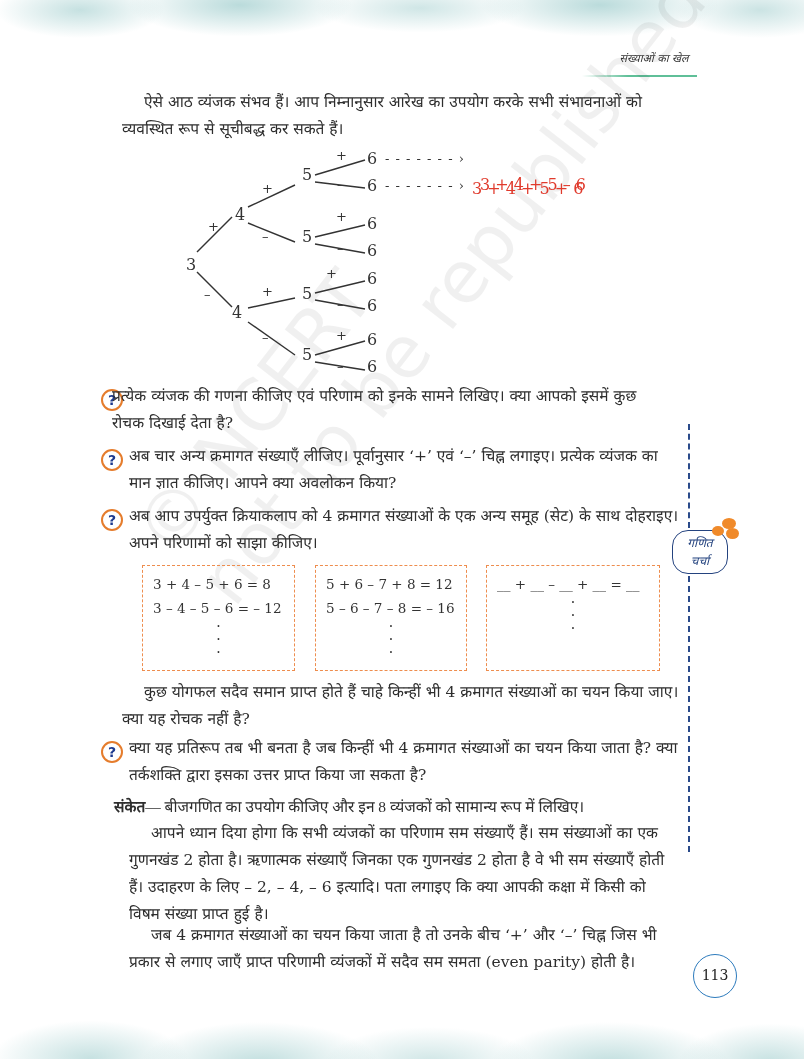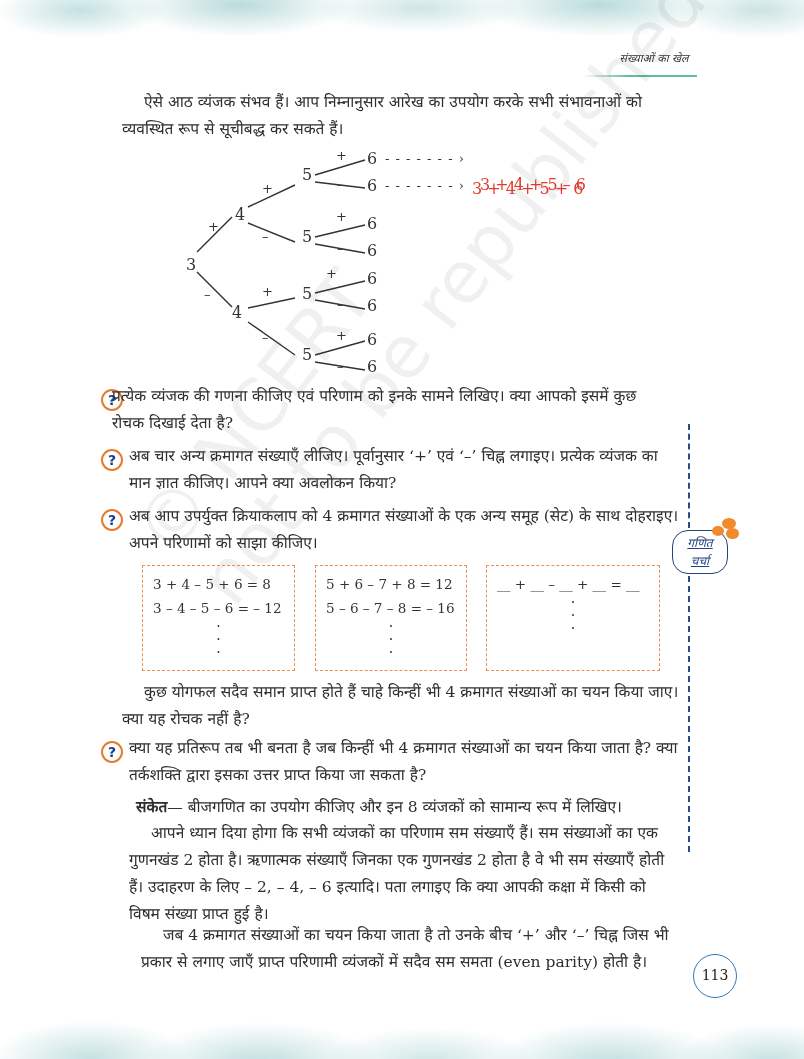--- a/index.html
+++ b/index.html
@@ -58,21 +58,21 @@
   }
   .box .dots { text-align: center; line-height: 13px; font-size: 14px; }
 
   .v-dash {
     position: absolute; left: 688px; width: 0; border-left: 2px dashed #2a4a8a;
   }
   .charcha {
     position: absolute; left: 672px; top: 530px; width: 56px; height: 44px;
     border: 1.5px solid #24437f; border-radius: 16px; background: #fff;
     font-family: "DejaVu Sans", sans-serif; font-style: italic; font-size: 12px; color: #24437f;
-    text-align: center; line-height: 18px; padding-top: 3px; text-decoration: underline;
+    text-align: center; line-height: 18px; padding-top: 3px;
   }
   .bubbles { position: absolute; left: 712px; top: 518px; width: 28px; height: 22px; }
   .bubble { position: absolute; border-radius: 50%; background: #f08a2a; }
 
   .page-num {
     position: absolute; left: 693px; top: 954px; width: 44px; height: 44px;
     border: 1.5px solid #2d7bbd; border-radius: 50%; background: #fff;
     font-size: 14px; font-weight: normal; color: #222; text-align: center; line-height: 41px;
   }
 
@@ -193,26 +193,26 @@
       <div>·</div>
       <div>·</div>
   </div>
 </div>
 
 <p class="para indent" style="left:122px; top:679px; width:560px;">कुछ योगफल सदैव समान प्राप्त होते हैं चाहे किन्हीं भी 4 क्रमागत संख्याओं का चयन किया जाए। क्या यह रोचक नहीं है?</p>
 
 <span class="q-icon" style="left:101px; top:741px;">?</span>
 <p class="para" style="left:129px; top:735px; width:552px;">क्या यह प्रतिरूप तब भी बनता है जब किन्हीं भी 4 क्रमागत संख्याओं का चयन किया जाता है? क्या तर्कशक्ति द्वारा इसका उत्तर प्राप्त किया जा सकता है?</p>
 
-<p class="para" style="left:136px; top:793px; width:552px;">
+<p class="para" style="left:114px; top:793px; width:552px;font-family:Liberation Serif, serif;">
   <b class="bold">संकेत</b><span>— बीजगणित का उपयोग कीजिए और इन 8 व्यंजकों को सामान्य रूप में लिखिए।</span>
 </p>
 
 <p class="para" style="left:129px; top:820px; width:552px; text-indent:22px;">आपने ध्यान दिया होगा कि सभी व्यंजकों का परिणाम सम संख्याएँ हैं। सम संख्याओं का एक गुणनखंड 2 होता है। ऋणात्मक संख्याएँ जिनका एक गुणनखंड 2 होता है वे भी सम संख्याएँ होती हैं। उदाहरण के लिए – 2, – 4, – 6 इत्यादि। पता लगाइए कि क्या आपकी कक्षा में किसी को विषम संख्या प्राप्त हुई है।</p>
-<p class="para" style="left:141px; top:922px; width:552px; text-indent:22px;">जब 4 क्रमागत संख्याओं का चयन किया जाता है तो उनके बीच ‘+’ और ‘–’ चिह्न जिस भी प्रकार से लगाए जाएँ प्राप्त परिणामी व्यंजकों में सदैव सम समता (even parity) होती है।</p>
+<p class="para" style="left:129px; top:922px; width:552px; text-indent:22px;">जब 4 क्रमागत संख्याओं का चयन किया जाता है तो उनके बीच ‘+’ और ‘–’ चिह्न जिस भी प्रकार से लगाए जाएँ प्राप्त परिणामी व्यंजकों में सदैव सम समता (even parity) होती है।</p>
 
 <div class="v-dash" style="top:424px; height:104px;"></div>
 <div class="v-dash" style="top:576px; height:276px;"></div>
 <div class="charcha">
   <div>गणित</div>
   <div>चर्चा</div>
 </div>
 <div class="bubbles">
   <div class="bubble" style="left:10px; top:0; width:14px; height:11px;"></div>
   <div class="bubble" style="left:0; top:8px; width:12px; height:10px;"></div>

